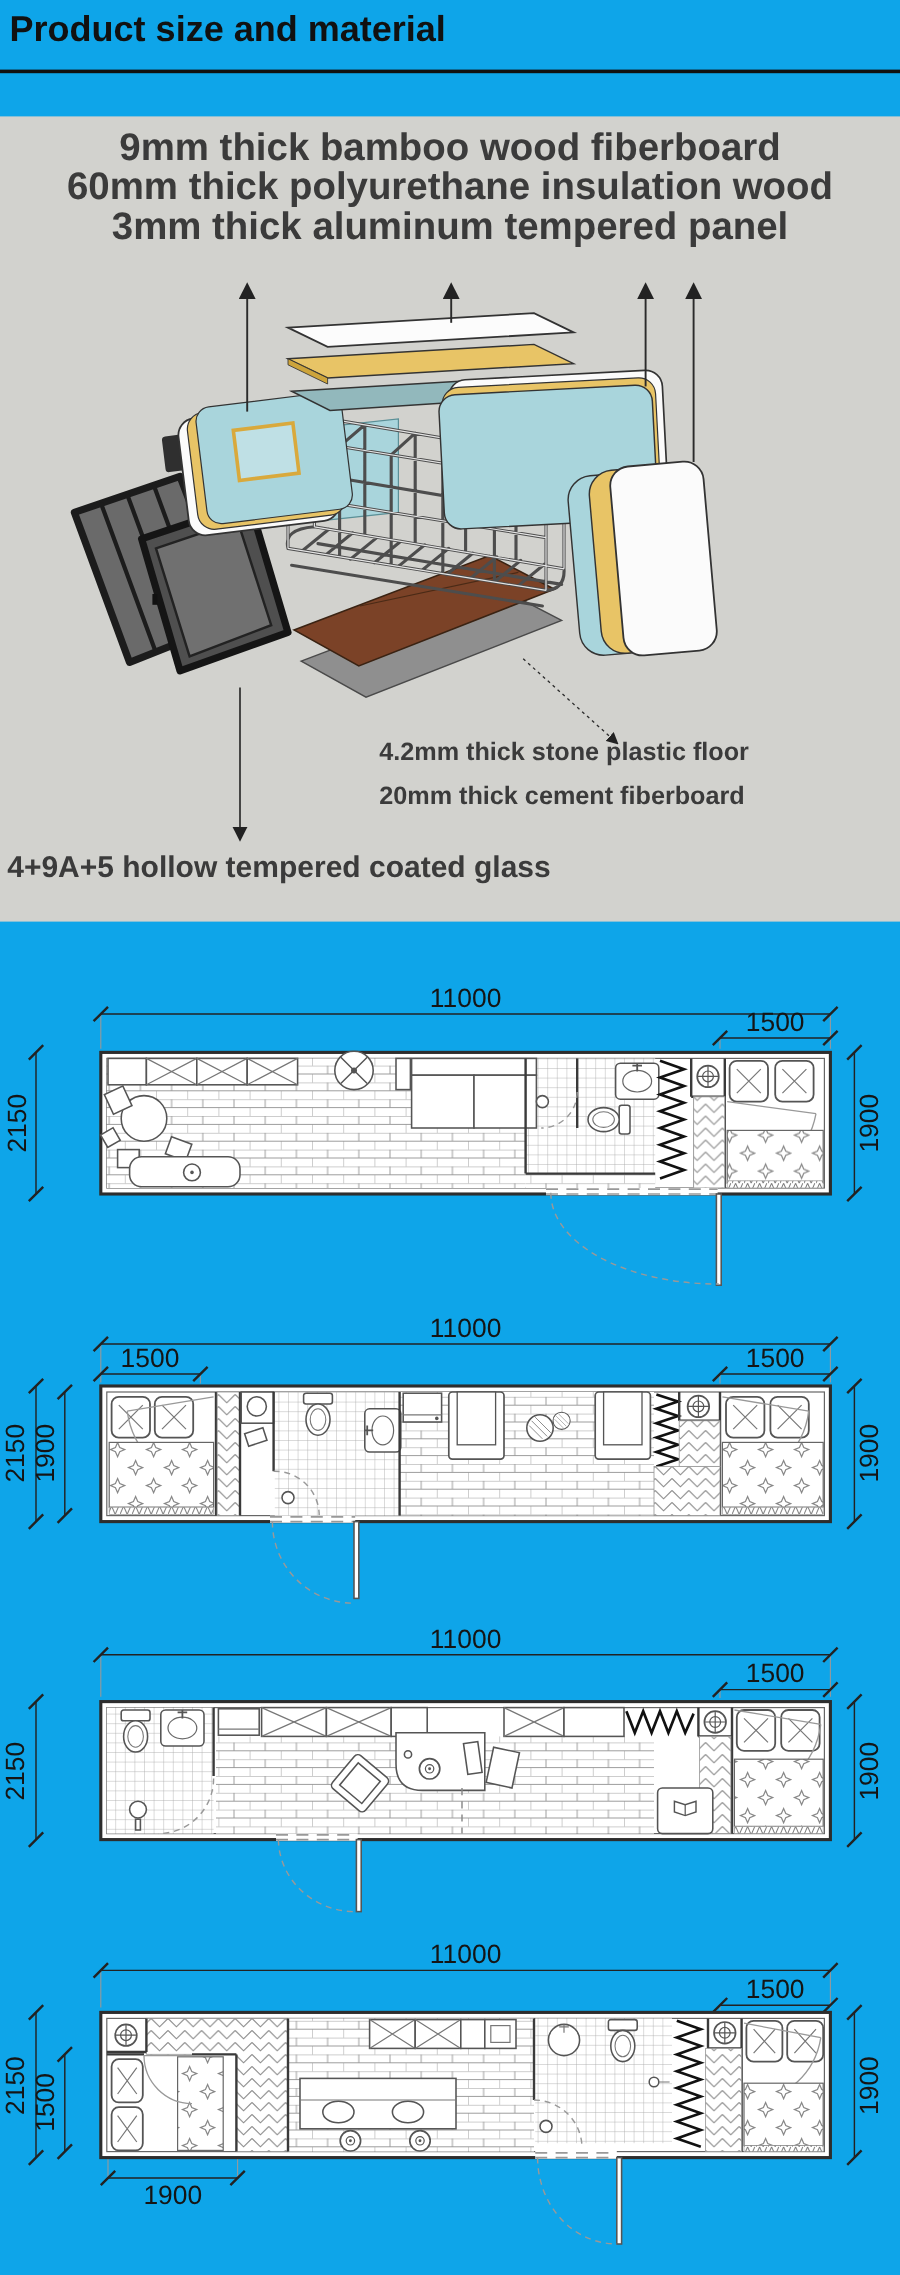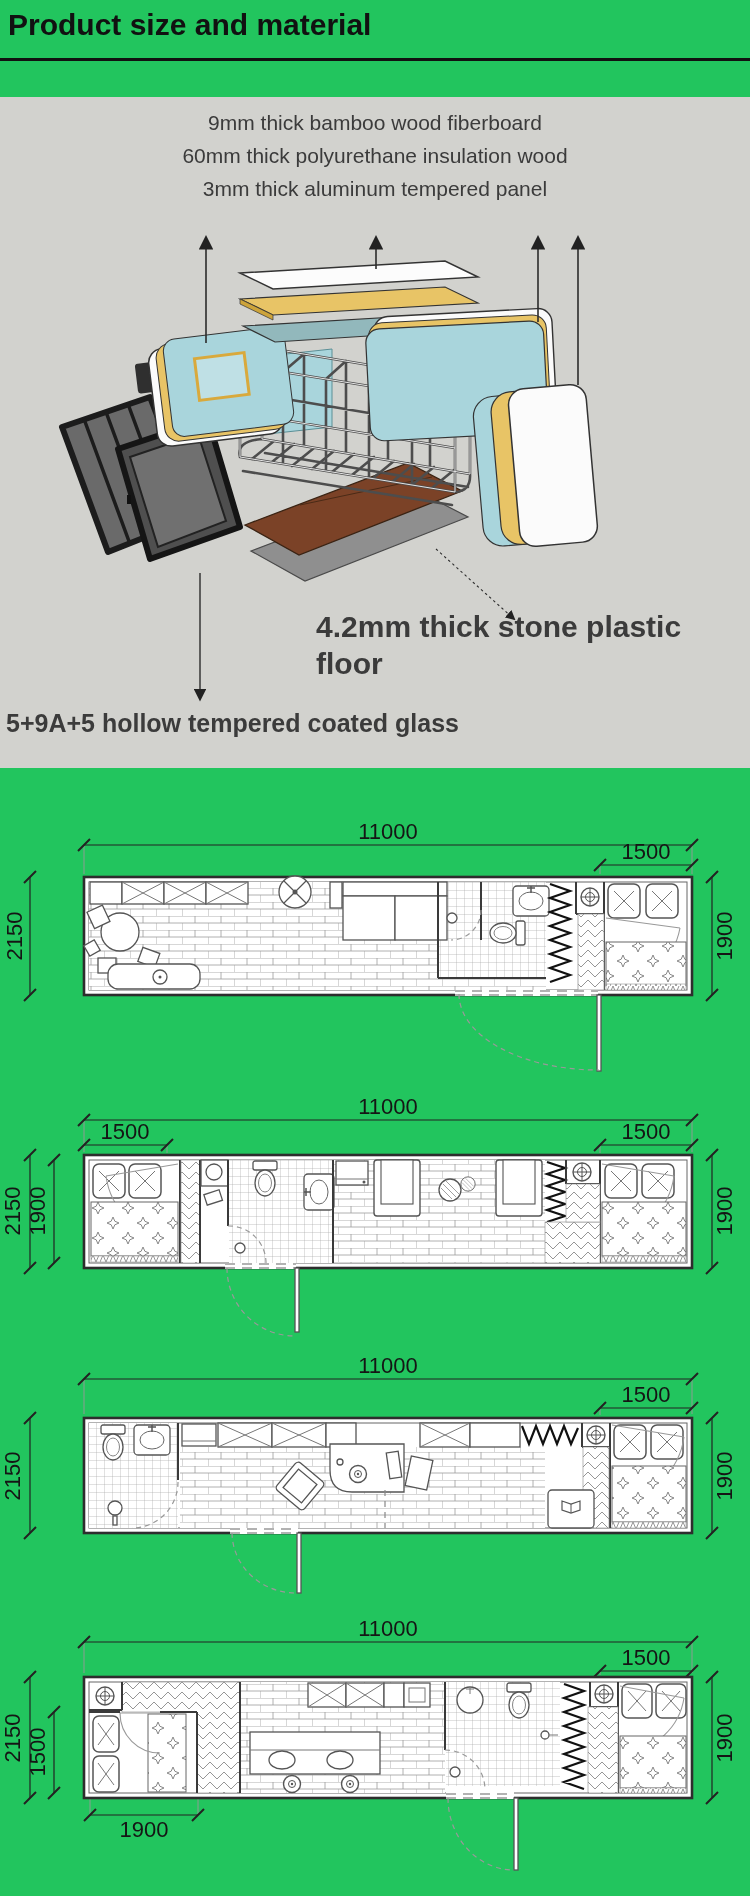--- a/index.html
+++ b/index.html
@@ -1,21 +1,21 @@
 <!DOCTYPE html>
 <html><head>
 <meta charset="utf-8">
 <style>
   html,body{margin:0;padding:0;background:#fff;}
-  .page{position:relative;width:750px;height:1896px;background:#22c55e;font-family:"Liberation Sans",sans-serif;overflow:hidden;}
+  .page{position:relative;width:750px;height:1896px;background:#0ea5e9;font-family:"Liberation Sans",sans-serif;overflow:hidden;}
   .title{position:absolute;left:8px;top:8px;font-size:30px;font-weight:700;color:#111;}
   .rule{position:absolute;left:0;top:58px;width:750px;height:3px;background:#111;}
   .gray-section{position:absolute;left:0;top:97px;width:750px;height:671px;background:#d2d2ce;}
-  .mat-labels{position:absolute;left:0;top:9px;width:100%;text-align:center;font-size:21px;font-weight:400;color:#3b3b3b;line-height:33px;}
-  .floor-labels{position:absolute;left:316px;top:511px;font-size:30px;font-weight:600;color:#3b3b3b;line-height:37px;}
+  .mat-labels{position:absolute;left:0;top:9px;width:100%;text-align:center;font-size:32px;font-weight:700;color:#3b3b3b;line-height:33px;}
+  .floor-labels{position:absolute;left:316px;top:511px;font-size:21px;font-weight:600;color:#3b3b3b;line-height:37px;}
   .glass-label{position:absolute;left:6px;top:612px;font-size:25px;font-weight:600;color:#3b3b3b;}
   svg{display:block;}
   .diagram{position:absolute;left:0;top:0;}
   .plan{position:absolute;left:0;}
   svg text{font-family:"Liberation Sans",sans-serif;}
   .dimtxt{font-size:22px;fill:#151515;}
   .dim-line{stroke:#222;stroke-width:1.2;}
   .tick{stroke:#222;stroke-width:2;}
   .ext{stroke:#999;stroke-width:0.9;}
   .wall{fill:#fff;stroke:#2d2d2d;stroke-width:2.6;}
@@ -179,22 +179,23 @@
       <line x1="200" y1="476" x2="200" y2="602" stroke="#2b2b2b" stroke-width="1.4" marker-end="url(#arr)"></line>
     </svg>
 
     <div class="mat-labels">
       <div>9mm thick bamboo wood fiberboard</div>
       <div>60mm thick polyurethane insulation wood</div>
       <div>3mm thick aluminum tempered panel</div>
     </div>
     <div class="floor-labels">
       <div>4.2mm thick stone plastic floor</div>
+      <div>20mm thick cement fiberboard</div>
     </div>
-    <div class="glass-label">5+9A+5 hollow tempered coated glass</div>
+    <div class="glass-label">4+9A+5 hollow tempered coated glass</div>
   </div>
 
   <svg class="plan" style="top:818px" width="750" height="262" viewBox="0 0 750 262">
     <g>
       <line class="ext" x1="84" y1="27" x2="84" y2="56"></line>
         <line class="ext" x1="692" y1="27" x2="692" y2="56"></line>
       <line class="dim-line" x1="84" y1="27" x2="692" y2="27"></line>
       <path class="tick" d="M78,33 L90,21 M686,33 L698,21"></path>
       <text class="dimtxt" x="388" y="21" text-anchor="middle">11000</text>
     </g>

